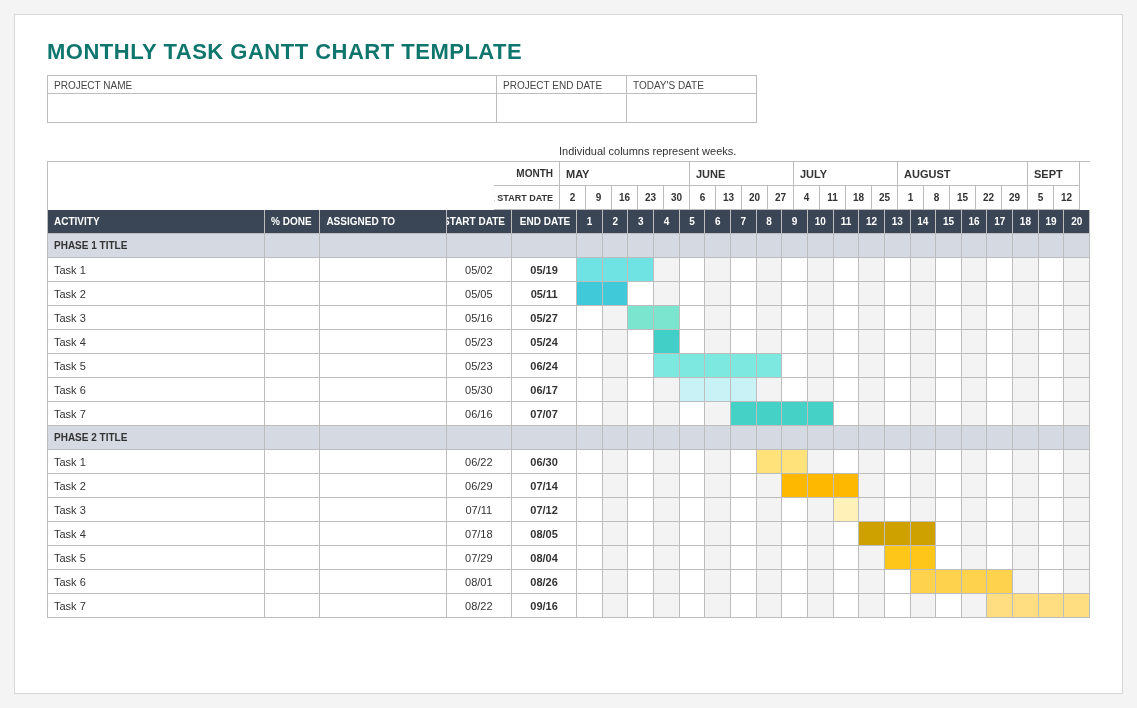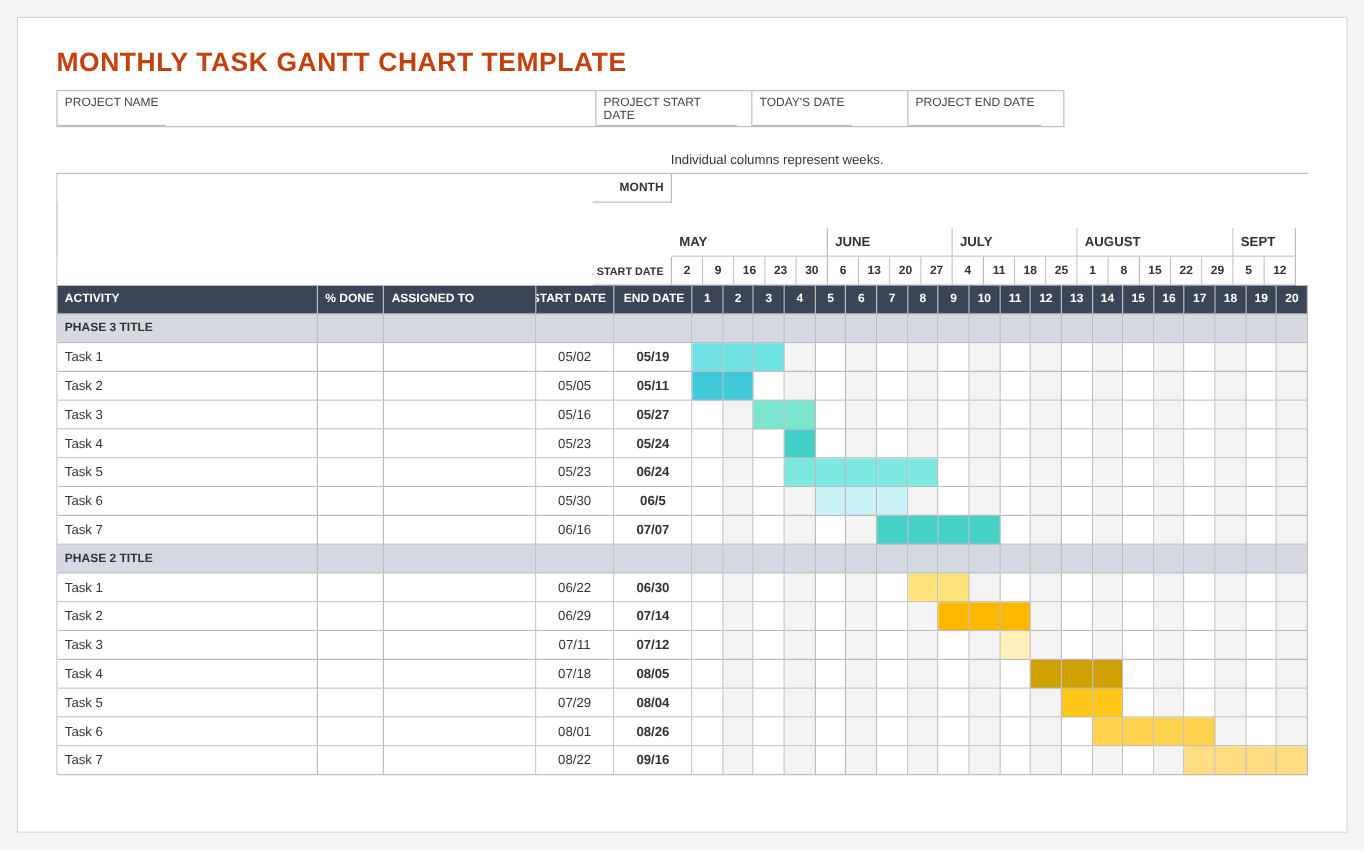--- a/index.html
+++ b/index.html
@@ -14,27 +14,27 @@
   .sheet {
     background: #fff;
     border: 1px solid #d7d7d7;
     width: 1109px;
     min-height: 680px;
     padding: 24px 32px 32px 32px;
   }
   h1.title {
     font-size: 22px;
     letter-spacing: 0.5px;
-    color: #c2410c;
+    color: #0f766e;
     margin: 0 0 10px 0;
     font-weight: 700;
   }
   
   .info-row { display: flex; gap: 0; margin-bottom: 22px; }
-  .info-box { border:1px solid #bdbdbd; display:flex; flex-direction:row; }
+  .info-box { border:1px solid #bdbdbd; display:flex; flex-direction:column; }
   .info-box + .info-box { border-left: none; }
   .info-box .lbl { font-size:10px; padding:4px 6px 2px 6px; color:#444; border-bottom:1px solid #bdbdbd;}
   .info-box .val { height:28px; padding:4px 6px; }
   .w450{width:450px;} .w205{width:205px;} .w130{width:130px;}
   .caption { font-size:11px; color:#333; margin-bottom:4px; }
 
   
   .grid { border-left:1px solid #bdbdbd; border-top:1px solid #bdbdbd; }
   .row { display:flex; }
   .cell {
@@ -53,21 +53,21 @@
   .c-act{width:220px;}
   .c-pct{width:56px;}
   .c-asg{width:128px;}
   .c-sd{width:66px; justify-content:center;}
   .c-ed{width:66px; justify-content:center;font-weight:bold;}
   
   .hdr-dark { background:#3a4656; color:#fff; font-weight:600; font-size:10px; }
   .hdr-dark.right { justify-content:flex-end; padding-right:6px; }
   .hdr-right-label{ justify-content:flex-end; font-weight:600; font-size:10px; }
   .blank-light{ background:#fff; border-right:1px solid #fff; border-bottom:1px solid #fff;}
-  .month-cell{ font-weight:600; font-size:11px; border-bottom:1px solid #bdbdbd; padding-left:6px;margin-top:45px; }
+  .month-cell{ font-weight:600; font-size:11px; border-bottom:1px solid #bdbdbd; padding-left:6px; }
   .phase-row .cell{ background:#d5d9e2; font-size:10px; font-weight:600;}
   
   .row.body .wk:nth-child(even of .wk){ background:#f3f3f3; }
   .row.body .wk{ background:#fff; }
   .row.body .wk:nth-of-type(2n){ }
   
   .wk.alt{ background:#f3f3f3; }
 </style>
 </head>
 <body>
@@ -75,29 +75,25 @@
 <div class="sheet">
 
   <h1 class="title">MONTHLY TASK GANTT CHART TEMPLATE</h1>
 
   <div class="info-row">
     <div class="info-box w450">
       <div class="lbl">PROJECT NAME</div>
       <div class="val"></div>
     </div>
     <div class="info-box w130">
-      <div class="lbl">PROJECT START DATE</div>
+      <div class="lbl">PROJECT END DATE</div>
       <div class="val"></div>
     </div>
     <div class="info-box w130">
       <div class="lbl">TODAY'S DATE</div>
-      <div class="val"></div>
-    </div>
-    <div class="info-box w130">
-      <div class="lbl">PROJECT END DATE</div>
       <div class="val"></div>
     </div>
   </div>
 
   <div id="grid-area">
       <div style="display: flex;">
         <div style="width: 512px;"></div>
         <div class="caption">Individual columns represent weeks.</div>
       </div>
       <div class="grid">
@@ -155,21 +151,21 @@
           <div class="cell wk hdr-dark">13</div>
           <div class="cell wk hdr-dark">14</div>
           <div class="cell wk hdr-dark">15</div>
           <div class="cell wk hdr-dark">16</div>
           <div class="cell wk hdr-dark">17</div>
           <div class="cell wk hdr-dark">18</div>
           <div class="cell wk hdr-dark">19</div>
           <div class="cell wk hdr-dark">20</div>
         </div>
         <div class="row phase-row">
-          <div class="cell c-act">PHASE 3 TITLE</div>
+          <div class="cell c-act">PHASE 1 TITLE</div>
           <div class="cell c-pct"></div>
           <div class="cell c-asg"></div>
           <div class="cell c-sd"></div>
           <div class="cell c-ed"></div>
           <div class="cell wk"></div>
           <div class="cell wk"></div>
           <div class="cell wk"></div>
           <div class="cell wk"></div>
           <div class="cell wk"></div>
           <div class="cell wk"></div>
@@ -321,21 +317,21 @@
           <div class="cell wk"></div>
           <div class="cell wk alt"></div>
           <div class="cell wk"></div>
           <div class="cell wk alt"></div>
         </div>
         <div class="row body">
           <div class="cell c-act">Task 6</div>
           <div class="cell c-pct"></div>
           <div class="cell c-asg"></div>
           <div class="cell c-sd">05/30</div>
-          <div class="cell c-ed">06/5</div>
+          <div class="cell c-ed">06/17</div>
           <div class="cell wk"></div>
           <div class="cell wk alt"></div>
           <div class="cell wk"></div>
           <div class="cell wk alt"></div>
           <div class="cell wk" style="background: rgb(201, 242, 246);"></div>
           <div class="cell wk alt" style="background: rgb(201, 242, 246);"></div>
           <div class="cell wk" style="background: rgb(201, 242, 246);"></div>
           <div class="cell wk alt"></div>
           <div class="cell wk"></div>
           <div class="cell wk alt"></div>

